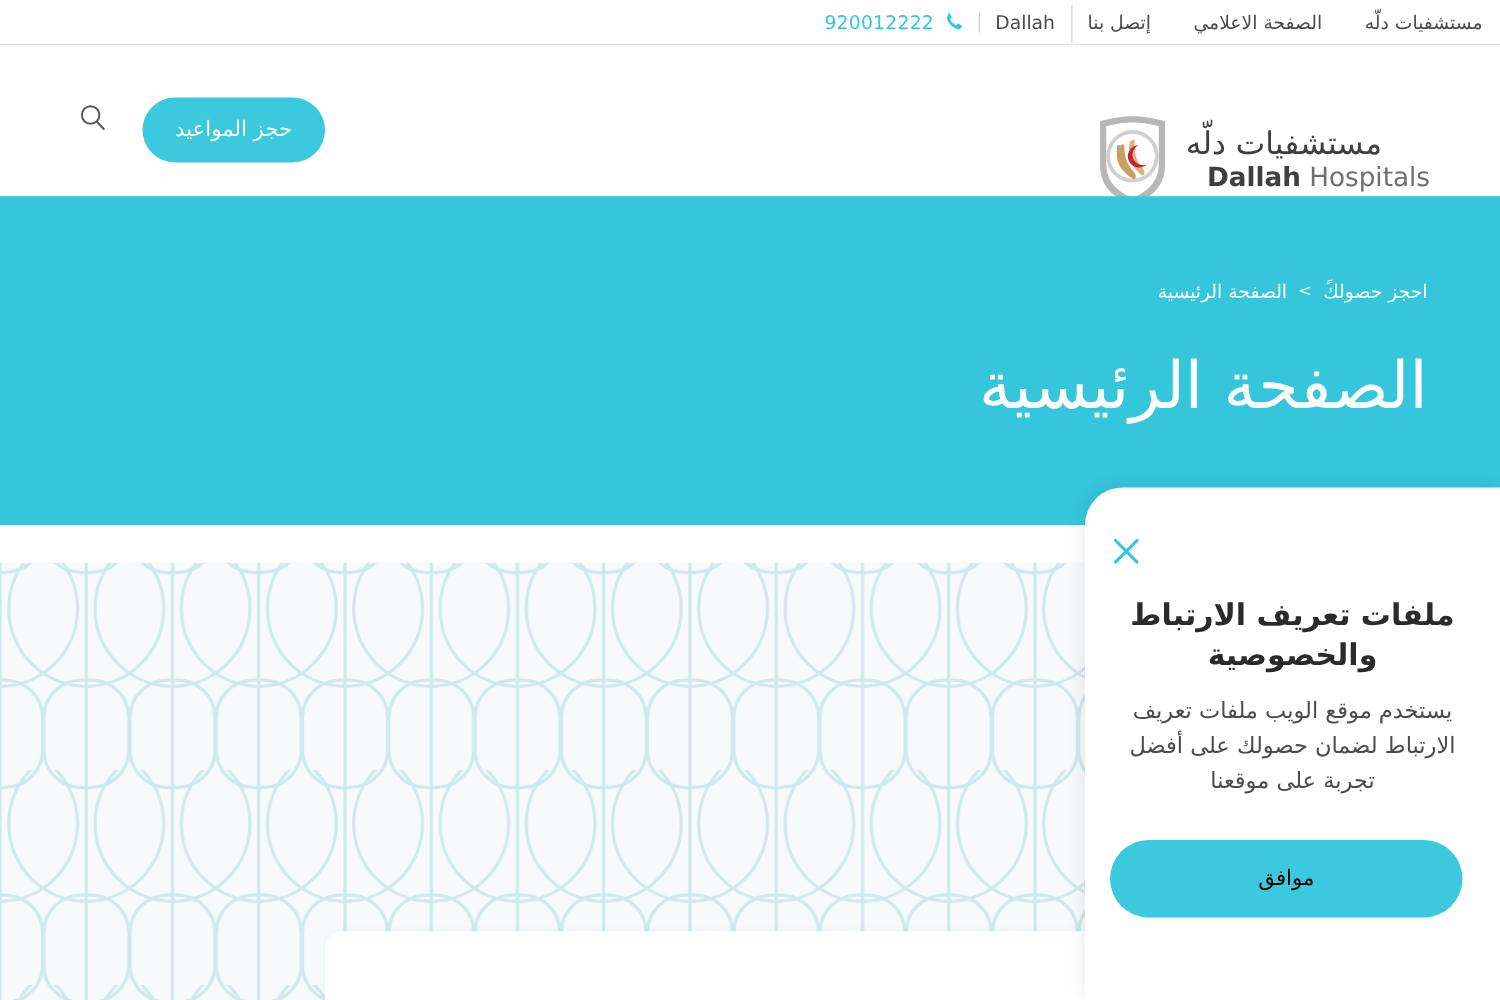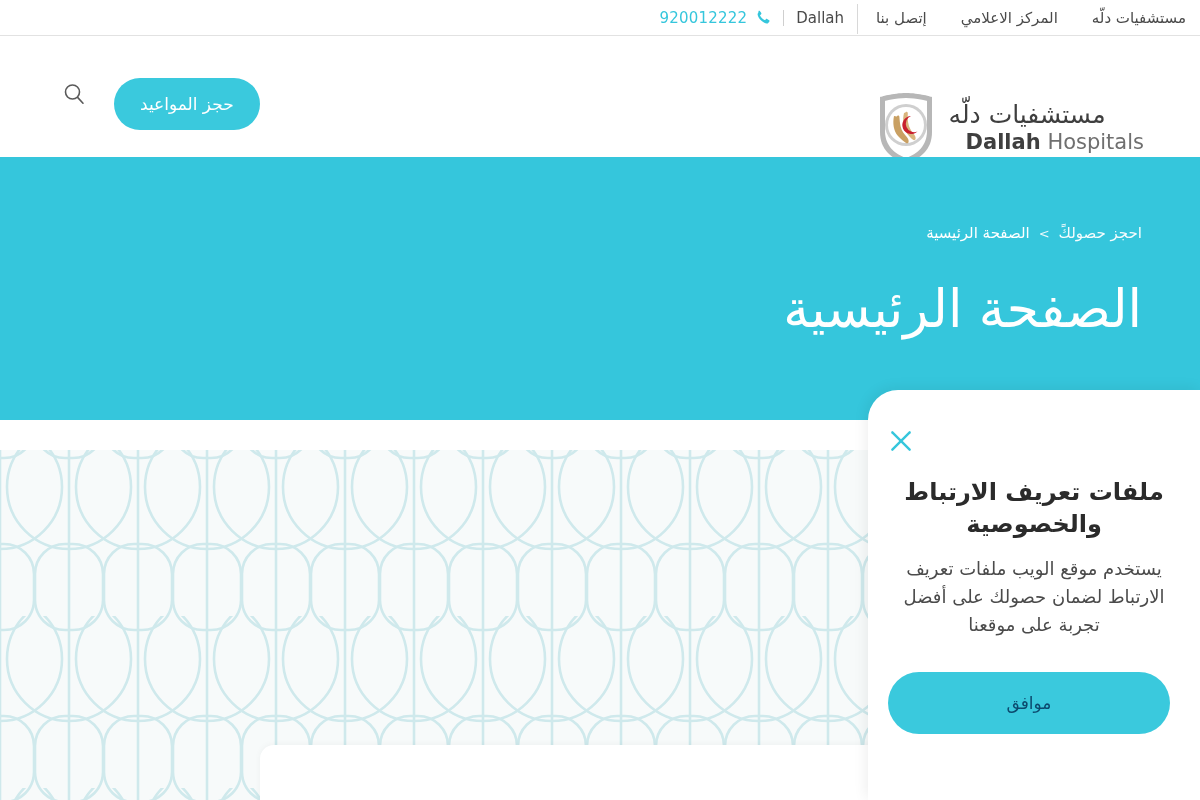--- a/index.html
+++ b/index.html
@@ -287,40 +287,40 @@
     text-align: center;
     line-height: 1.55;
   }
 
   .cookie-accept {
     display: block;
     margin: 34px auto 12px auto;
     width: 282px;
     height: 62px;
     background: #3ac9dd;
-    color: #0c4a6e;
+    color: #000000;
     border: none;
     border-radius: 31px;
     font-size: 17px;
     font-family: inherit;
     cursor: pointer;
     line-height: 62px;
     text-align: center;
   }
 </style>
 </head>
 <body>
 
 <div class="page">
 
   <div class="topbar">
 
     <nav class="topbar-nav">
       <a class="topnav-link" href="#">مستشفيات دلّه</a>
-      <a class="topnav-link" href="#">المركز الاعلامي</a>
+      <a class="topnav-link" href="#">الصفحة الاعلامي</a>
       <a class="topnav-link" href="#">إتصل بنا</a>
     </nav>
 
     <div class="topbar-divider-v"></div>
 
     <div class="topbar-left">
       <a class="lang-link" href="#">Dallah</a>
       <span class="sep-v"></span>
       <a class="phone-wrap" href="#">
         <span class="phone-icon">

